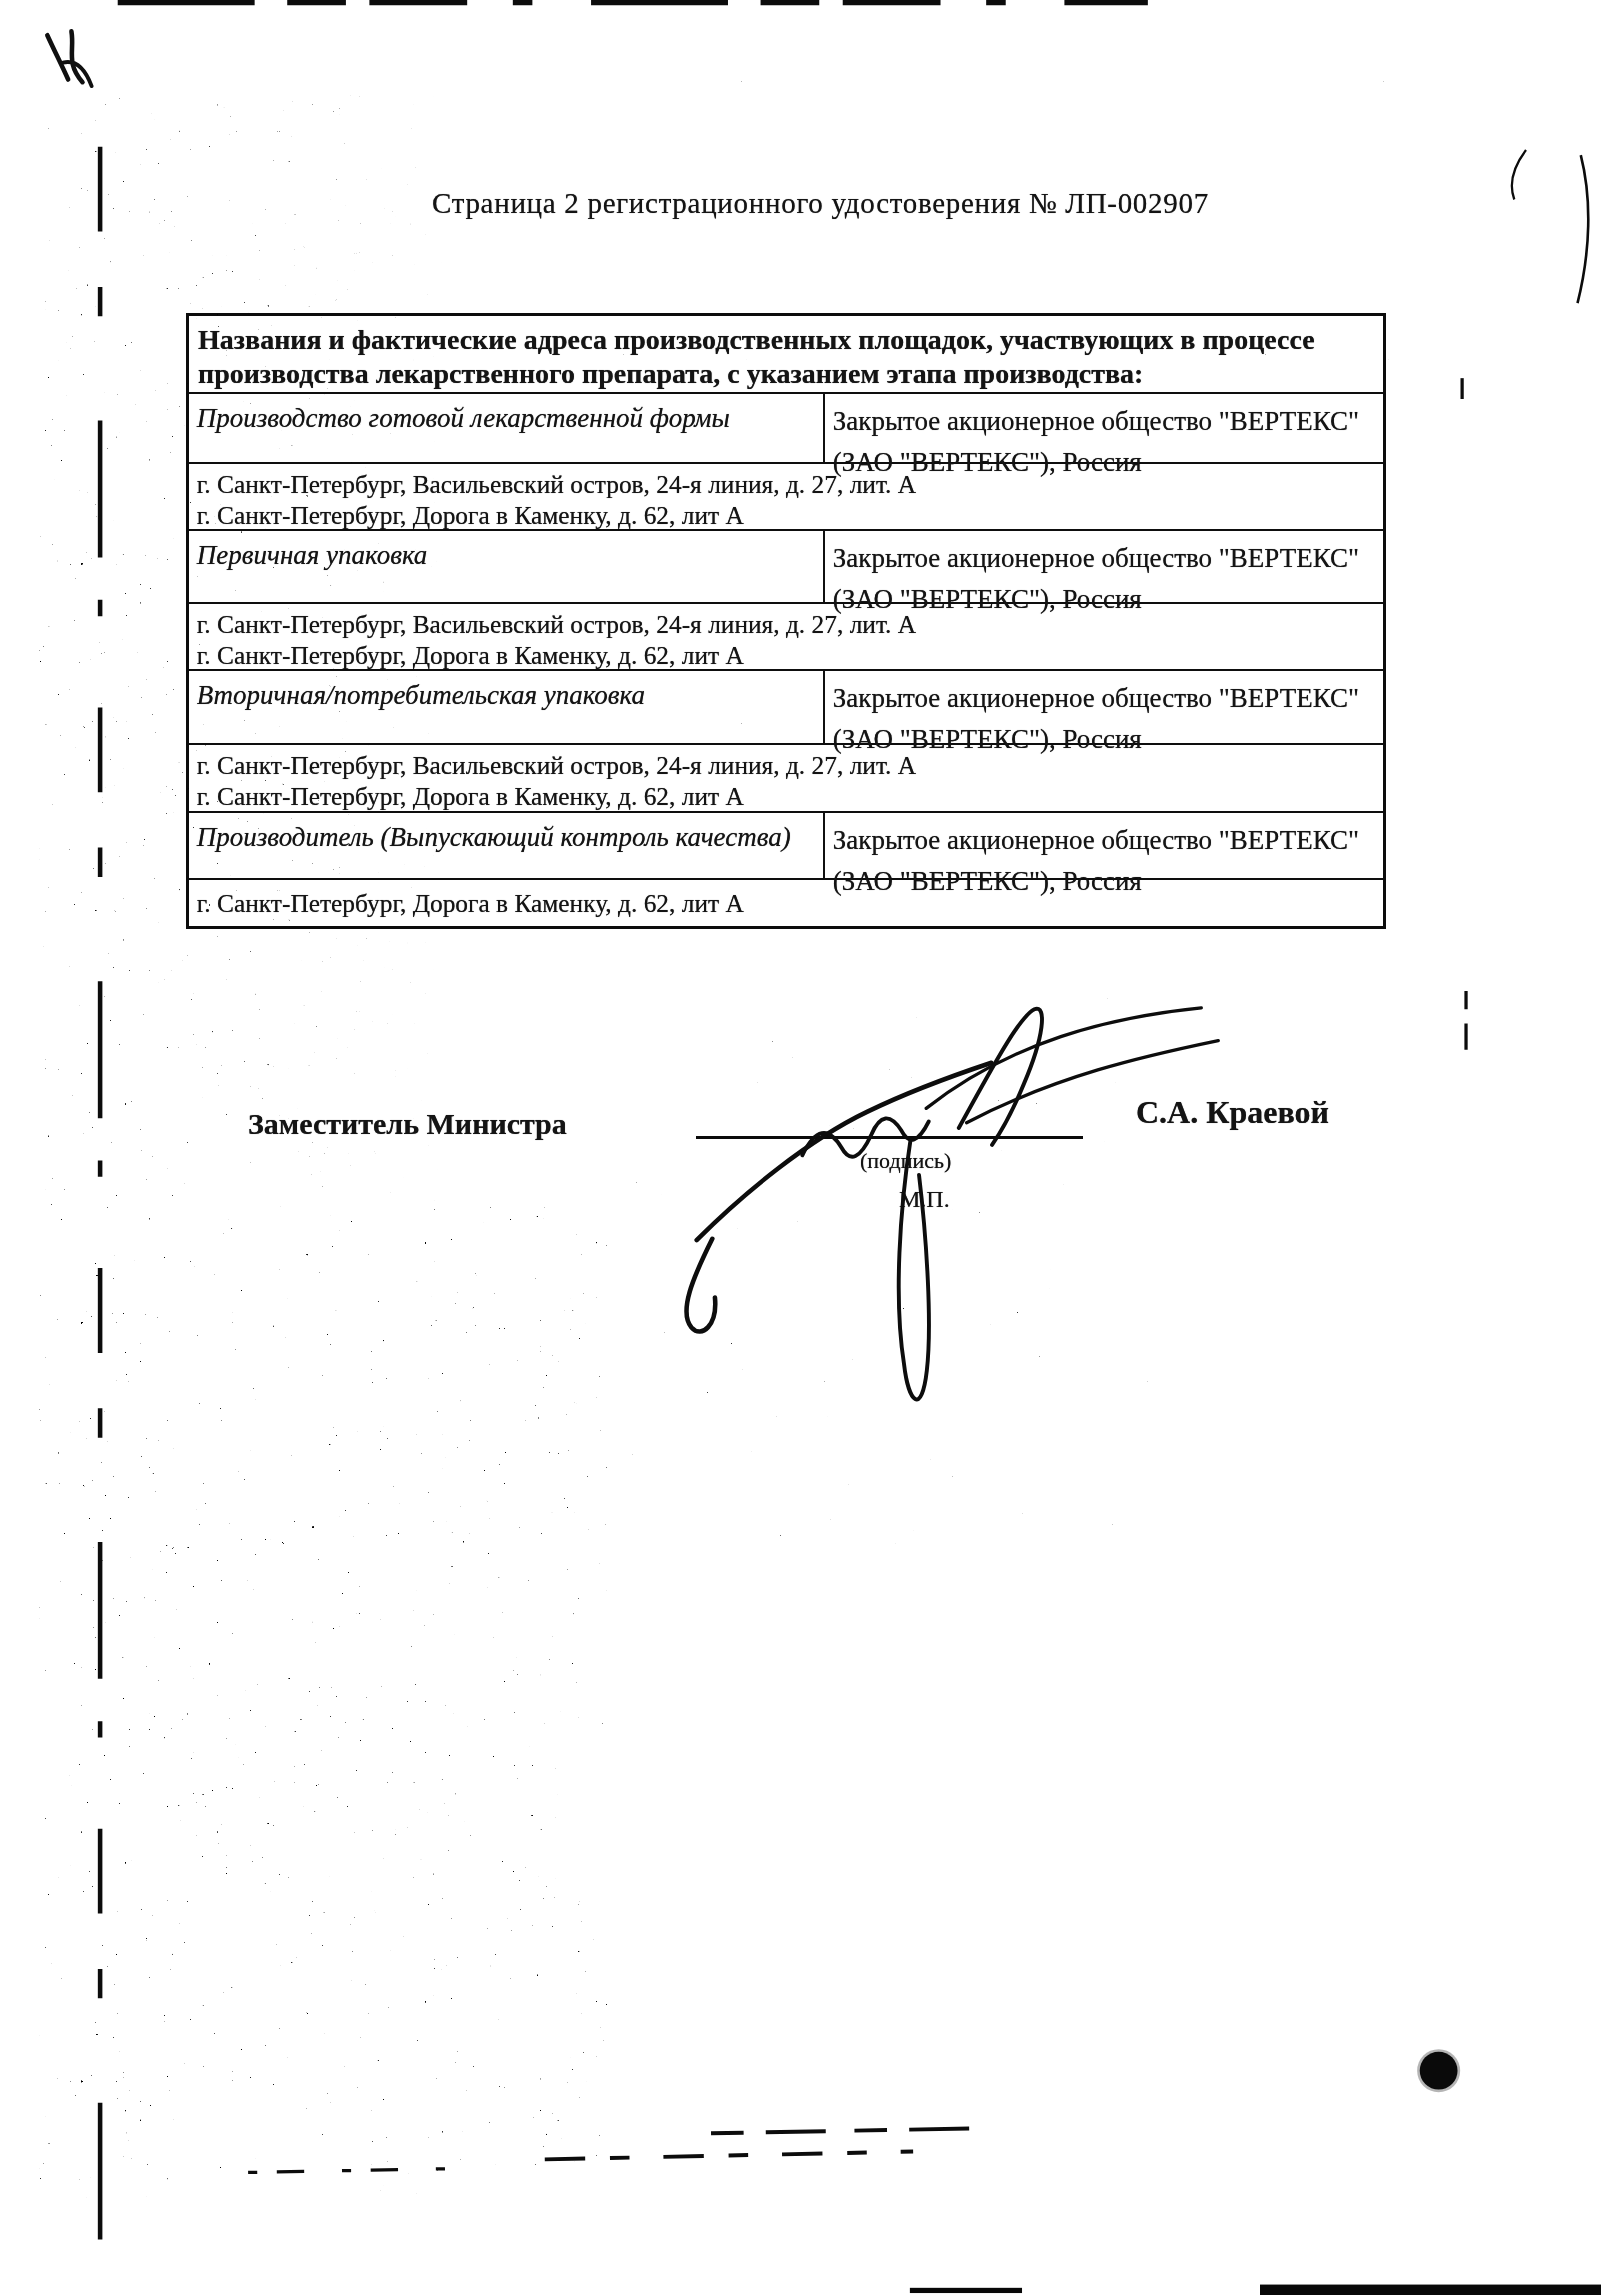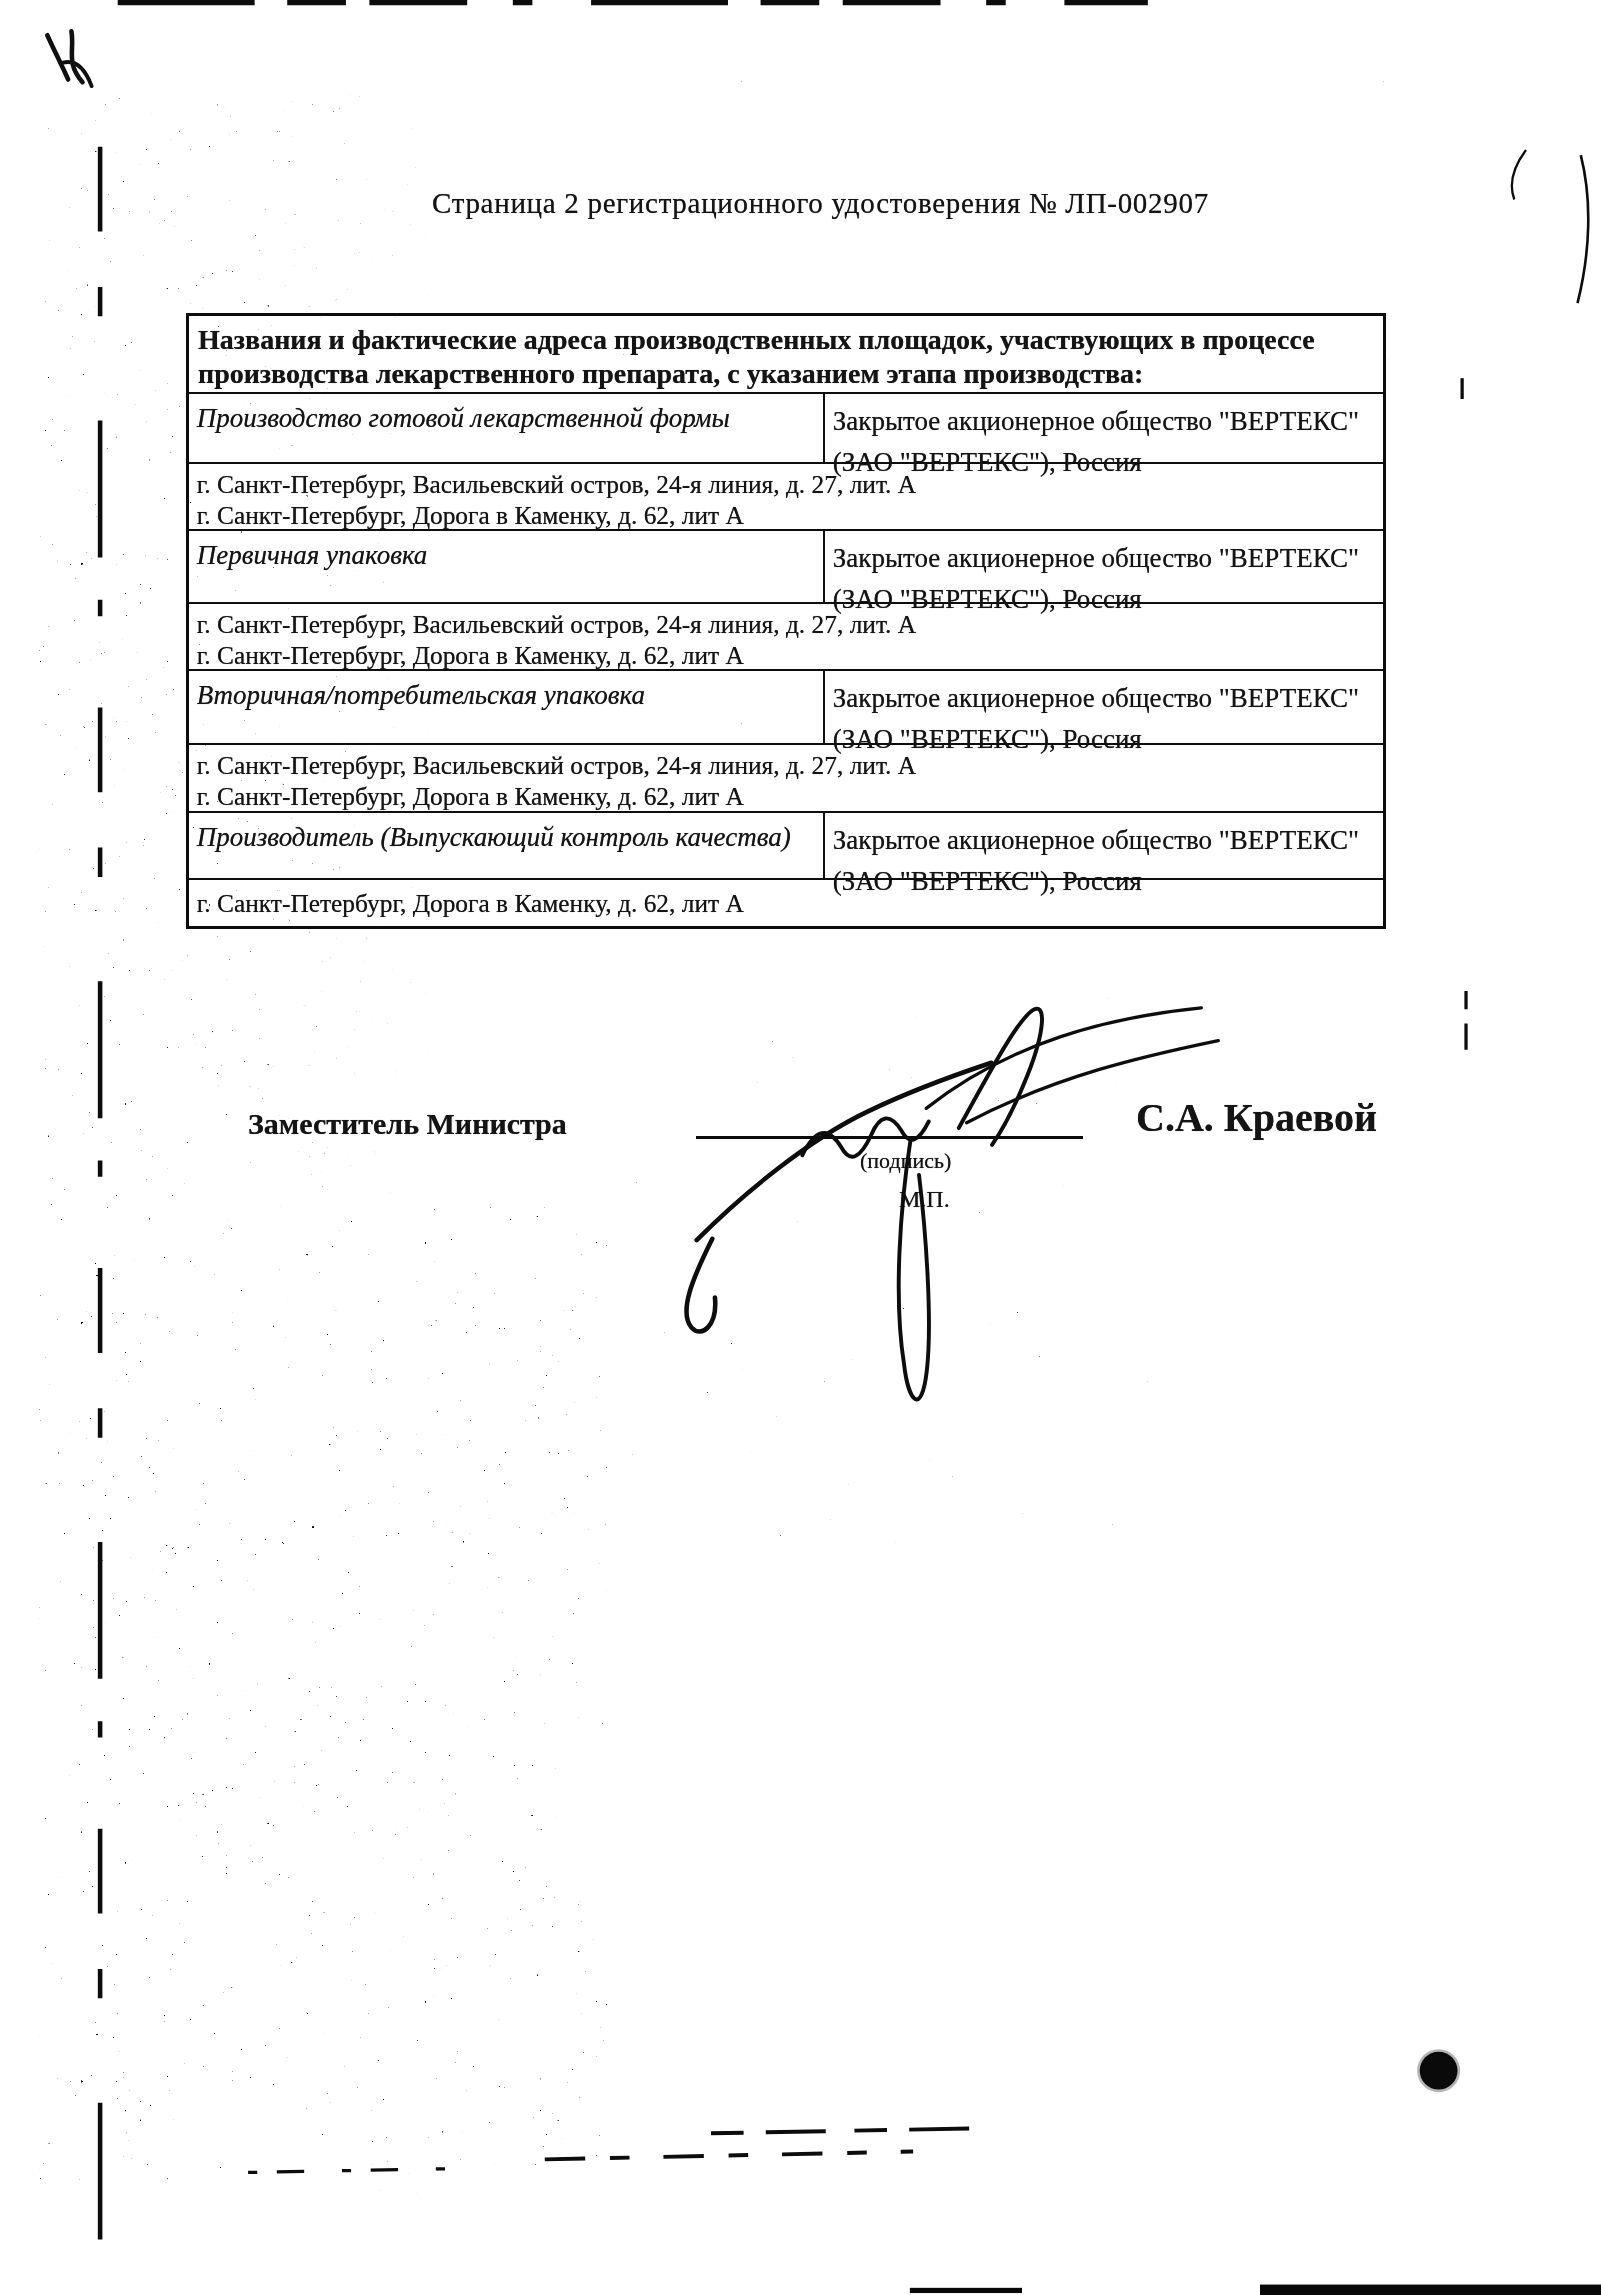--- a/index.html
+++ b/index.html
@@ -36,21 +36,21 @@
   .rh-l0{height:70px;} .rh-a0{height:67px;}
   .rh-l1{height:73px;} .rh-a1{height:67px;}
   .rh-l2{height:74px;} .rh-a2{height:68px;}
   .rh-l3{height:67px;} .rh-a3{height:48px;}
   .rh-a3 .addr-cell{padding-top:7.8px;}
   
   .sig-position{position:absolute;left:248px;top:1107px;font-size:30px;font-weight:bold;white-space:nowrap;}
   .sig-line{position:absolute;left:696px;top:1136px;width:387px;height:3.3px;background:#0b0b0b;}
   .sig-caption{position:absolute;left:860px;top:1148px;font-size:22px;white-space:nowrap;}
   .sig-seal{position:absolute;left:899px;top:1186px;font-size:24px;white-space:nowrap;}
-  .sig-name{position:absolute;left:1136px;top:1094px;font-size:40px;font-weight:bold;white-space:nowrap;}
+  .sig-name{position:absolute;left:1136px;top:1094px;font-size:32px;font-weight:bold;white-space:nowrap;}
   .overlay{position:absolute;left:0;top:0;pointer-events:none;}
 </style>
 </head>
 <body>
 
 <div class="page-title scan-text">Страница 2 регистрационного удостоверения № ЛП-002907</div>
 
 <div class="prod-table">
 
   <div class="trow rh-head">

